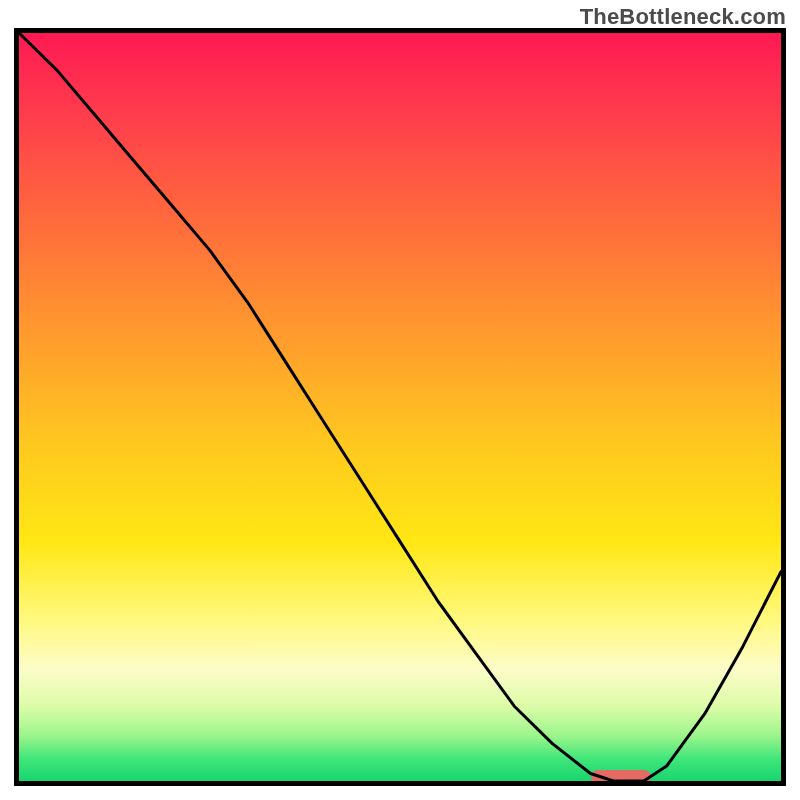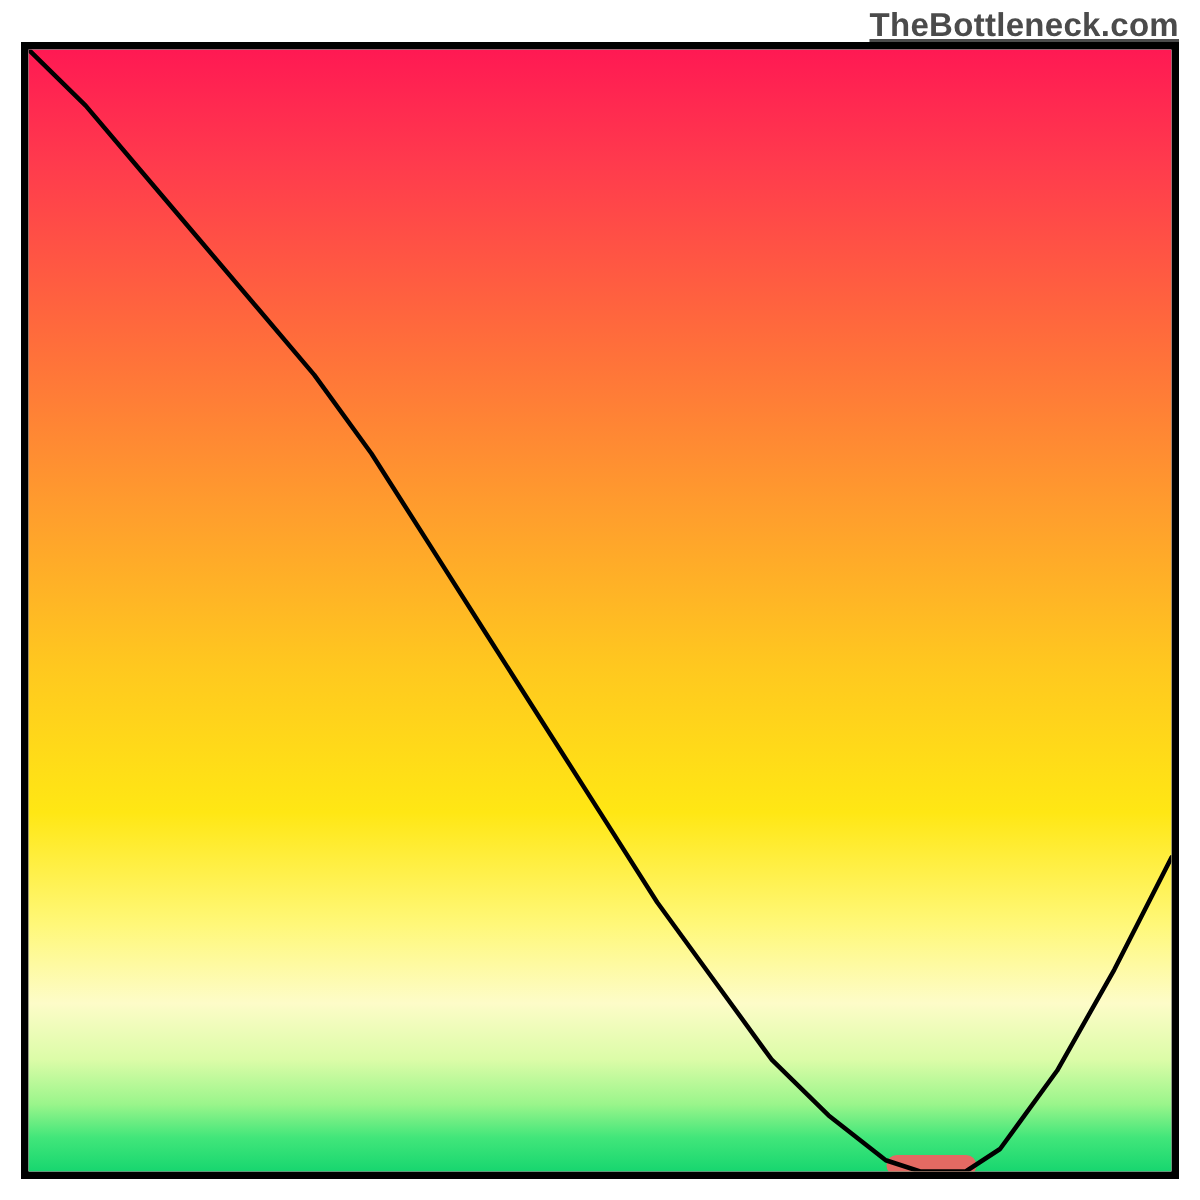--- a/index.html
+++ b/index.html
@@ -19,21 +19,20 @@
   }
   .watermark {
     position: absolute;
     top: 4px;
     right: 14px;
     font-size: 22px;
     font-weight: 600;
     color: #4b4b4b;
     letter-spacing: 0.2px;
     z-index: 20;
-    text-decoration: underline;
   }
   .plot-border {
     position: absolute;
     left: 14px;
     top: 28px;
     width: 772px;
     height: 758px;
     border: 5px solid #000;
     box-sizing: border-box;
     overflow: hidden;

